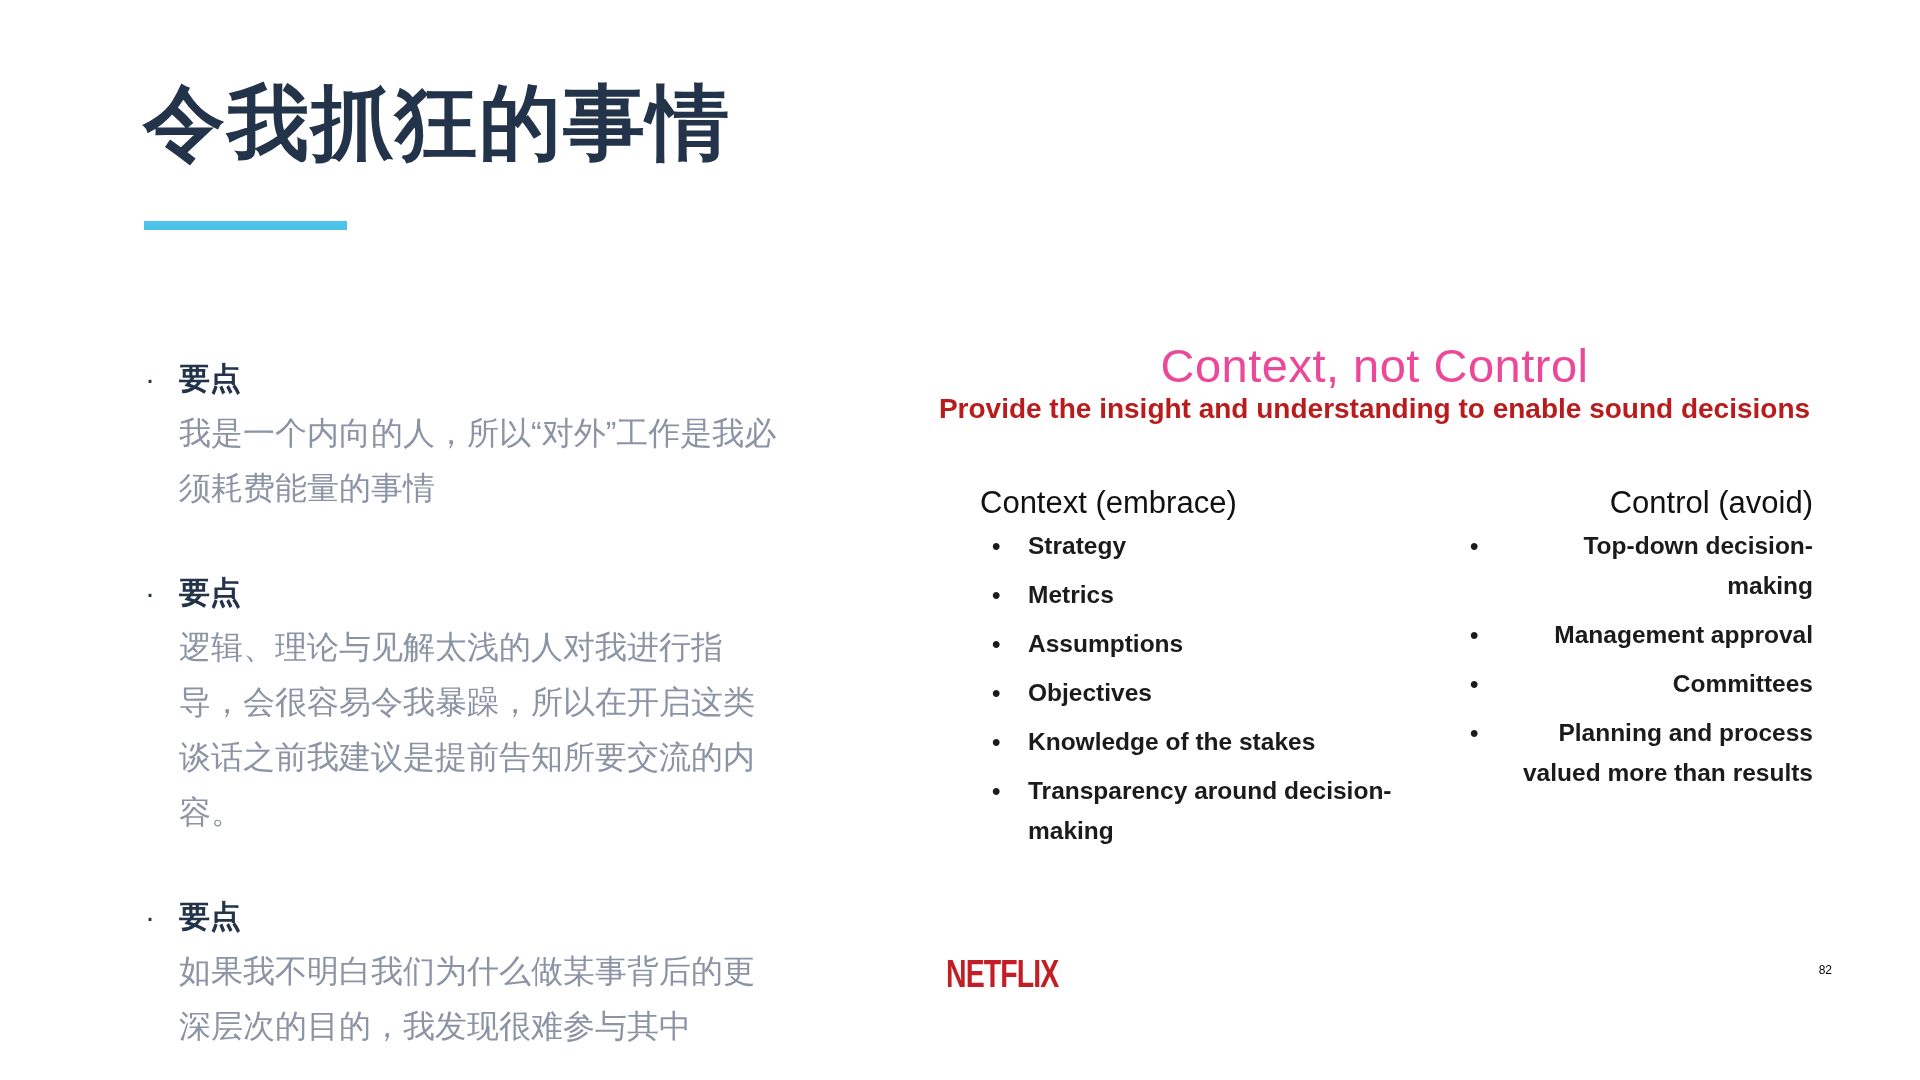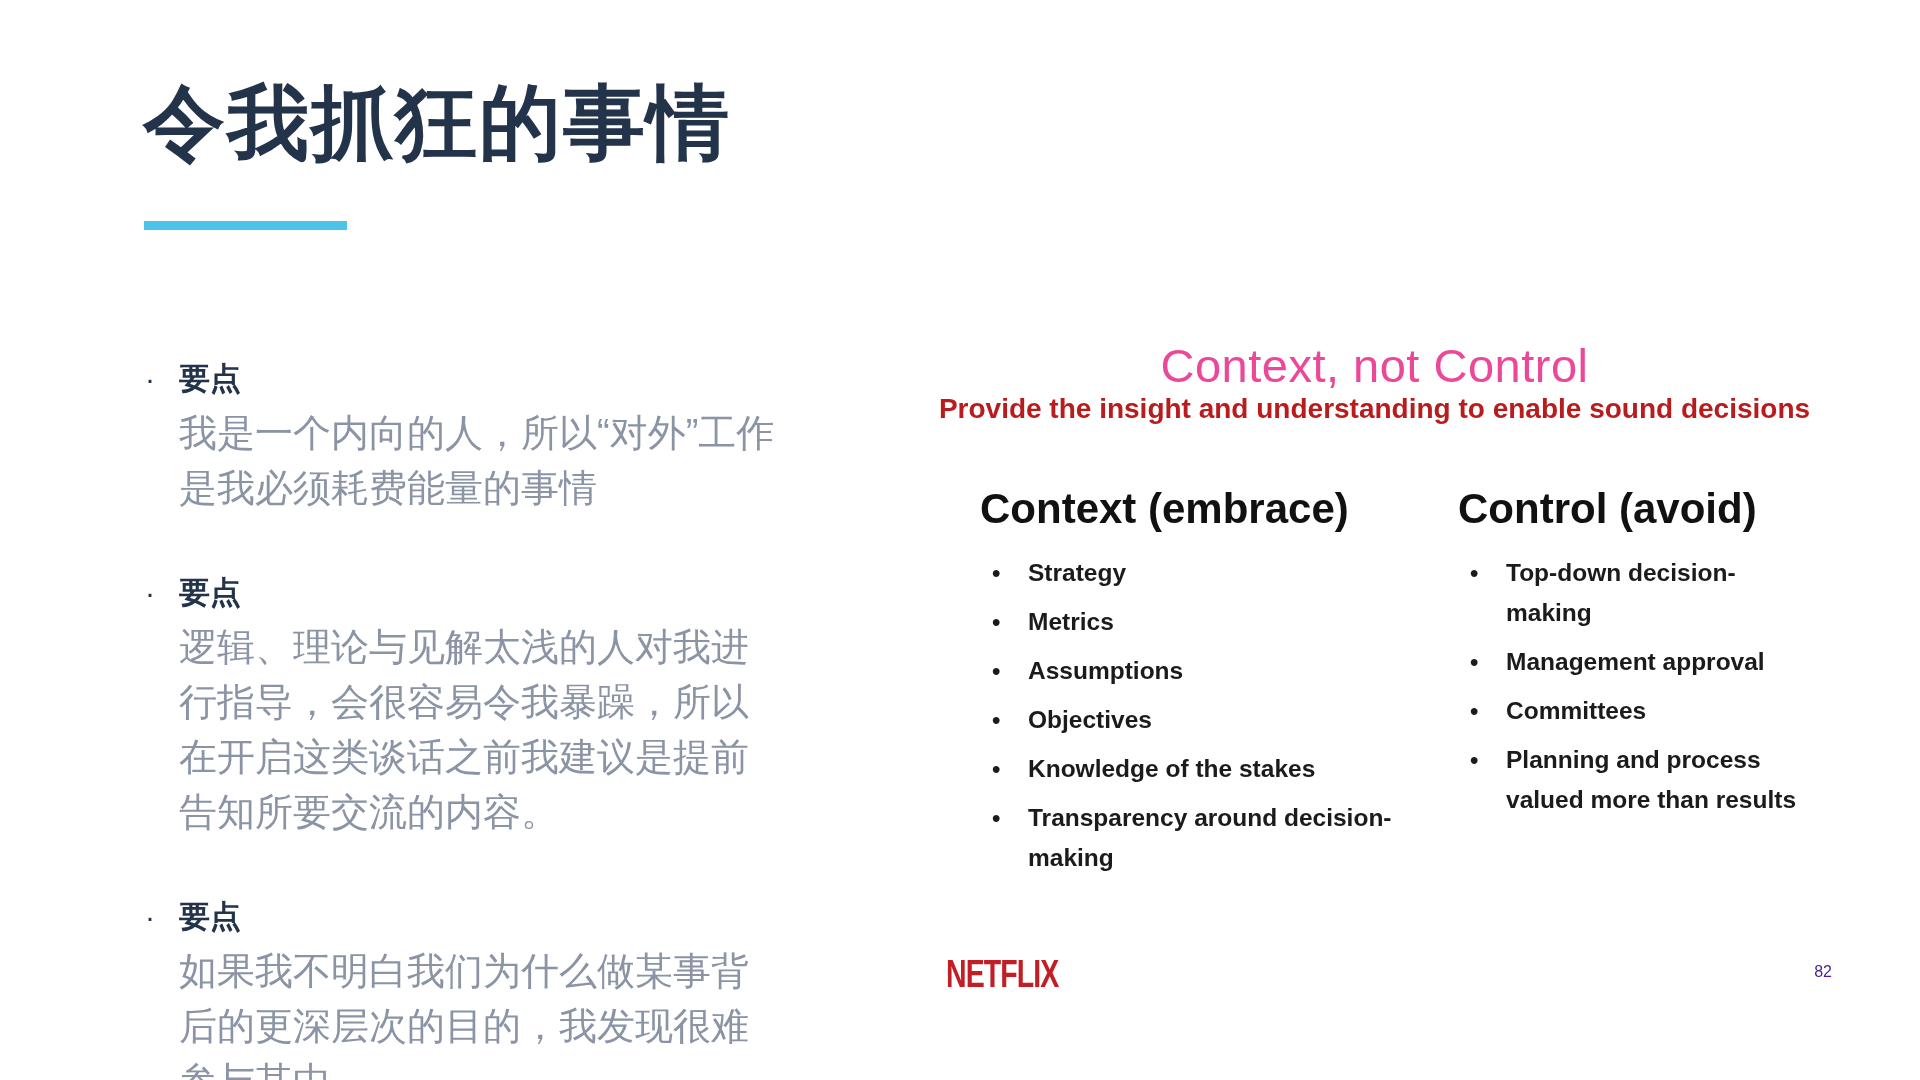--- a/index.html
+++ b/index.html
@@ -58,21 +58,21 @@
     flex: 0 0 34px;
   }
   .point-label {
     font-size: 31px;
     font-weight: 700;
     color: #233349;
   }
   .point-body {
     margin-left: 34px;
     width: 606px;
-    font-size: 38px;
+    font-size: 32px;
     color: #8B94A5;
     line-height: 55px;
     word-break: break-all;
   }
 
   
   .nf-slide {
     position: absolute;
     left: 932px;
     top: 338px;
@@ -93,26 +93,26 @@
     margin-top: 0;
     color: #b91c1c;
   }
   .nf-columns {
     display: flex;
     margin-top: 60px;
     padding-left: 48px;
     gap: 58px;
   }
   .nf-col-embrace { width: 420px; }
-  .nf-col-avoid   { width: 355px; }
+  .nf-col-avoid   { width: 355px; text-align: right; }
   .nf-col-heading {
-    font-size: 42px;
-    font-weight: 700;
+    font-size: 31px;
+    font-weight: 400;
     color: #111111;
-    margin-bottom: 20px;
+    margin-bottom: 5px;
   }
   .nf-list {
     list-style: none;
     margin: 0;
     padding: 0 0 0 6px;
     font-weight: bold;
   }
   .nf-list li {
     position: relative;
     padding-left: 42px;
@@ -139,22 +139,22 @@
     transform: scale(0.92, 1.28);
     transform-origin: left center;
     font-family: "Liberation Sans", sans-serif;
   }
 
   
   .page-number {
     position: absolute;
     right: 88px;
     top: 963px;
-    font-size: 16px;
-    color: #4c1d95;
+    font-size: 12px;
+    color: #000000;
   }
 </style>
 </head>
 <body>
 
 <div class="slide">
 
   <div class="slide-title">令我抓狂的事情</div>
   <div class="title-underline"></div>
 

